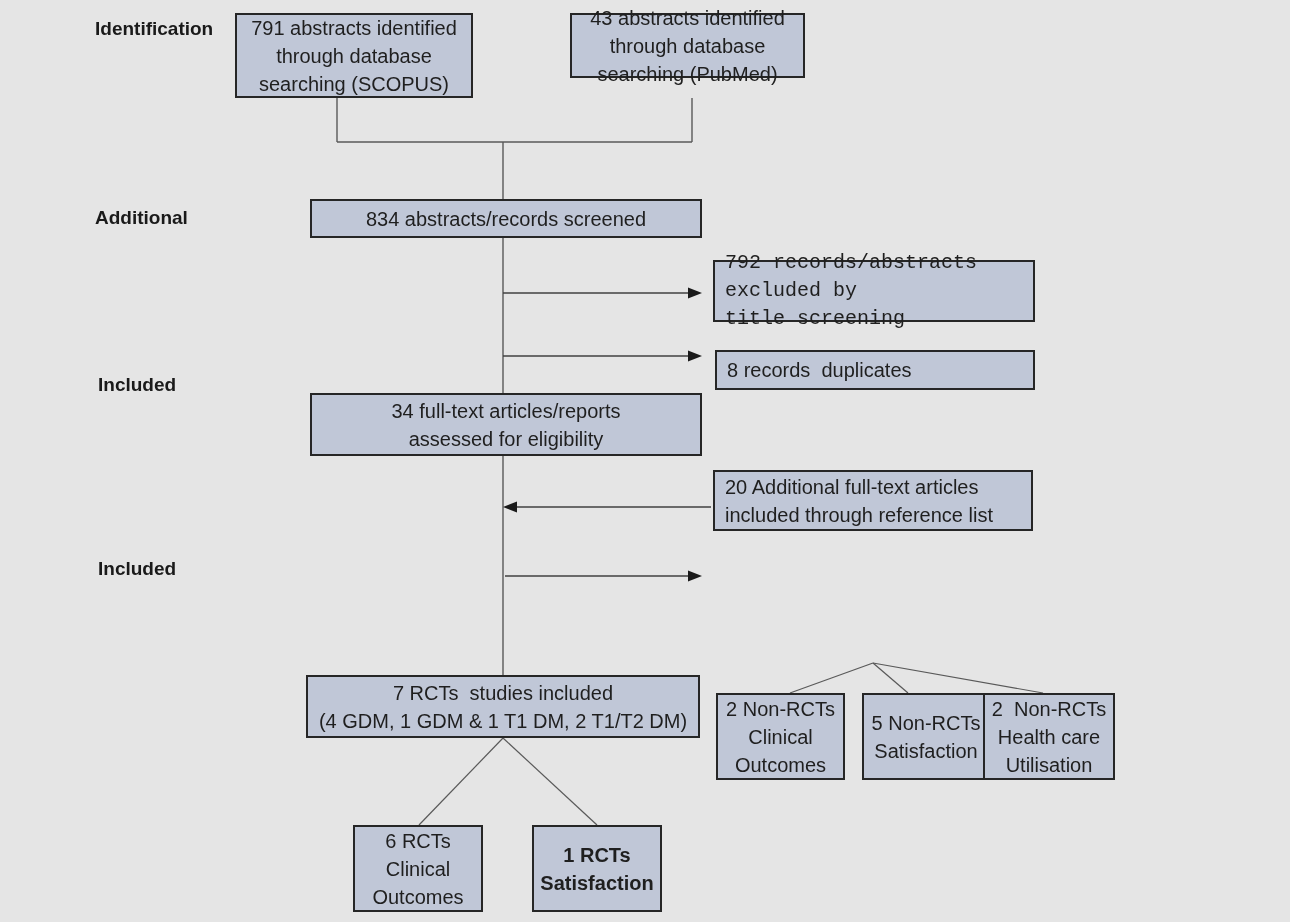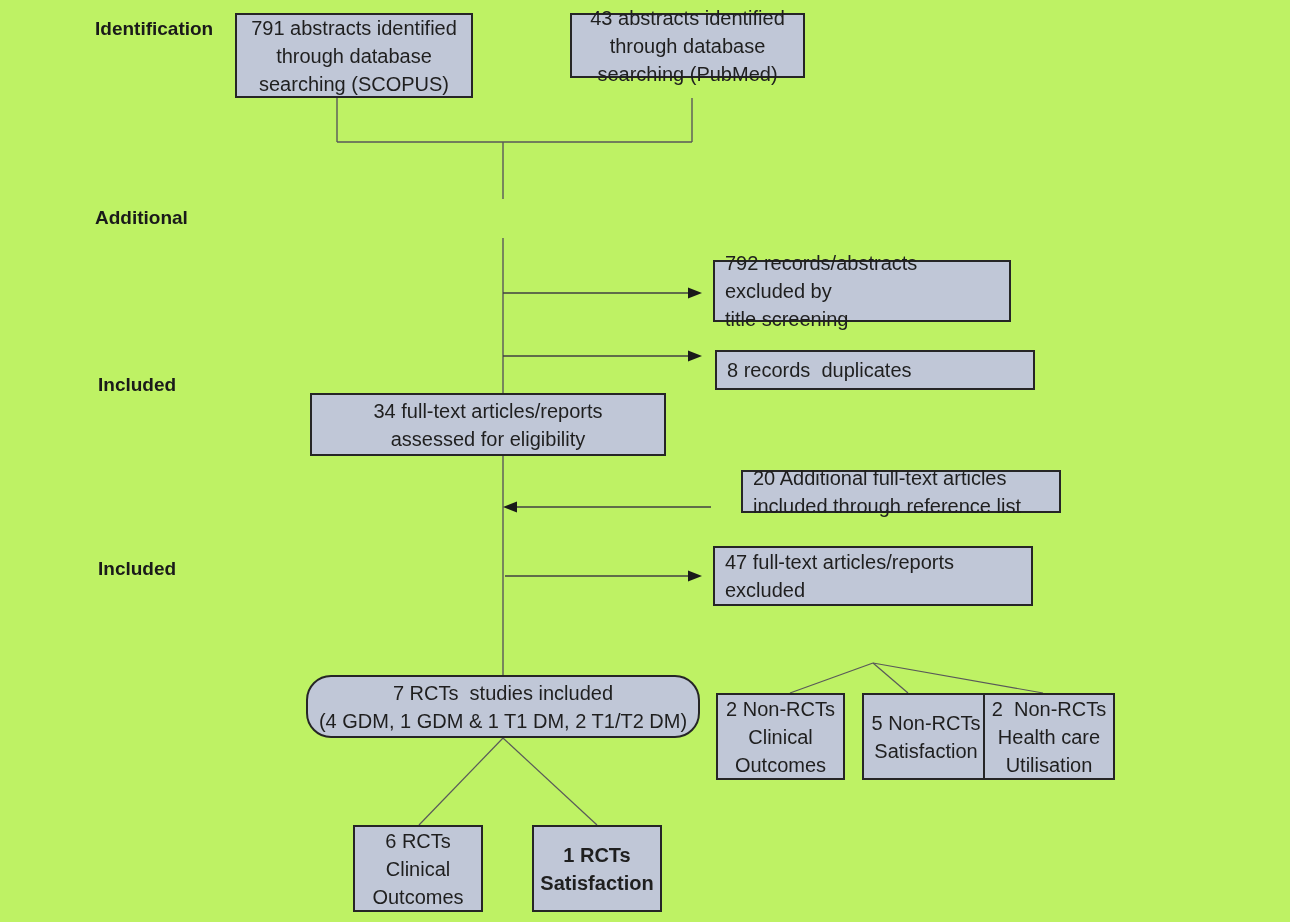--- a/index.html
+++ b/index.html
@@ -5,21 +5,21 @@
   html, body {
     margin: 0;
     padding: 0;
     background: #ffffff;
     font-family: "Liberation Sans", "DejaVu Sans", sans-serif;
   }
   .stage {
     position: relative;
     width: 1290px;
     height: 922px;
-    background: #bef264;
+    background: #e5e5e5;
     overflow: hidden;
   }
   svg.connectors {
     position: absolute;
     left: 0; top: 0;
     width: 1290px; height: 922px;
     z-index: 0;
   }
   .box {
     position: absolute;
@@ -51,27 +51,27 @@
     font-weight: bold;
     font-size: 19px;
     color: #1a1a1a;
     z-index: 1;
     white-space: nowrap;
   }
   
   .b-scopus              { left:235px;  top:13px;  width:238px; height:85px; }
   .b-pubmed              { left:570px;  top:13px;  width:235px; height:65px; }
   .b-screened            { left:310px;  top:199px; width:392px; height:39px; }
-  .b-excluded-title      { left:713px;  top:260px; width:298px; height:62px; }
+  .b-excluded-title      { left:713px;  top:260px; width:322px; height:62px;font-family:Liberation Mono, monospace; }
   .b-duplicates          { left:715px;  top:350px; width:320px; height:40px; }
-  .b-fulltext-assessed   { left:310px;  top:393px; width:356px; height:63px; }
-  .b-additional          { left:713px;  top:470px; width:320px; height:43px;margin-left:28px; }
+  .b-fulltext-assessed   { left:310px;  top:393px; width:392px; height:63px; }
+  .b-additional          { left:713px;  top:470px; width:320px; height:61px; }
   .b-fulltext-excluded   { left:713px;  top:546px; width:320px; height:60px; }
   .b-non-rcts            { left:717px;  top:624px; width:316px; height:39px; }
-  .b-rcts-included       { left:306px;  top:675px; width:394px; height:63px;border-radius:25px; }
+  .b-rcts-included       { left:306px;  top:675px; width:394px; height:63px; }
   .b-nonrct-clinical     { left:716px;  top:693px; width:129px; height:87px; }
   .b-nonrct-satisfaction { left:850px;  top:693px; width:128px; height:87px;margin-left:12px; }
   .b-nonrct-health       { left:983px;  top:693px; width:132px; height:87px; }
   .b-rct-clinical        { left:353px;  top:825px; width:130px; height:87px; }
   .b-rct-satisfaction    { left:532px;  top:825px; width:130px; height:87px;font-weight:bold; }
   
   .sl-identification { left:95px; top:18px;  }
   .sl-screening      { left:95px; top:207px; }
   .sl-included-1     { left:98px; top:374px; }
   .sl-included-2     { left:98px; top:558px; }
@@ -120,44 +120,43 @@
 through database
 searching (SCOPUS)</span>
   </div>
 
   <div class="box b-pubmed">
     <span class="lbl">43 abstracts identified
 through database
 searching (PubMed)</span>
   </div>
 
+  <div class="box b-screened">
+    <span class="lbl">834 abstracts/records screened</span>
+  </div>
 
   <div class="box b-excluded-title align-left">
     <span class="lbl">792 records/abstracts excluded by
 title screening</span>
   </div>
 
   <div class="box b-duplicates align-left">
     <span class="lbl">8 records  duplicates</span>
   </div>
 
   <div class="box b-fulltext-assessed">
     <span class="lbl">34 full-text articles/reports
 assessed for eligibility</span>
   </div>
 
   <div class="box b-additional align-left">
     <span class="lbl">20 Additional full-text articles
 included through reference list</span>
   </div>
 
-  <div class="box b-fulltext-excluded align-left">
-    <span class="lbl">47 full-text articles/reports
-excluded</span>
-  </div>
 
 
   <div class="box b-rcts-included">
     <span class="lbl">7 RCTs  studies included
 (4 GDM, 1 GDM &amp; 1 T1 DM, 2 T1/T2 DM)</span>
   </div>
 
   <div class="box b-nonrct-clinical">
     <span class="lbl">2 Non-RCTs
 Clinical

